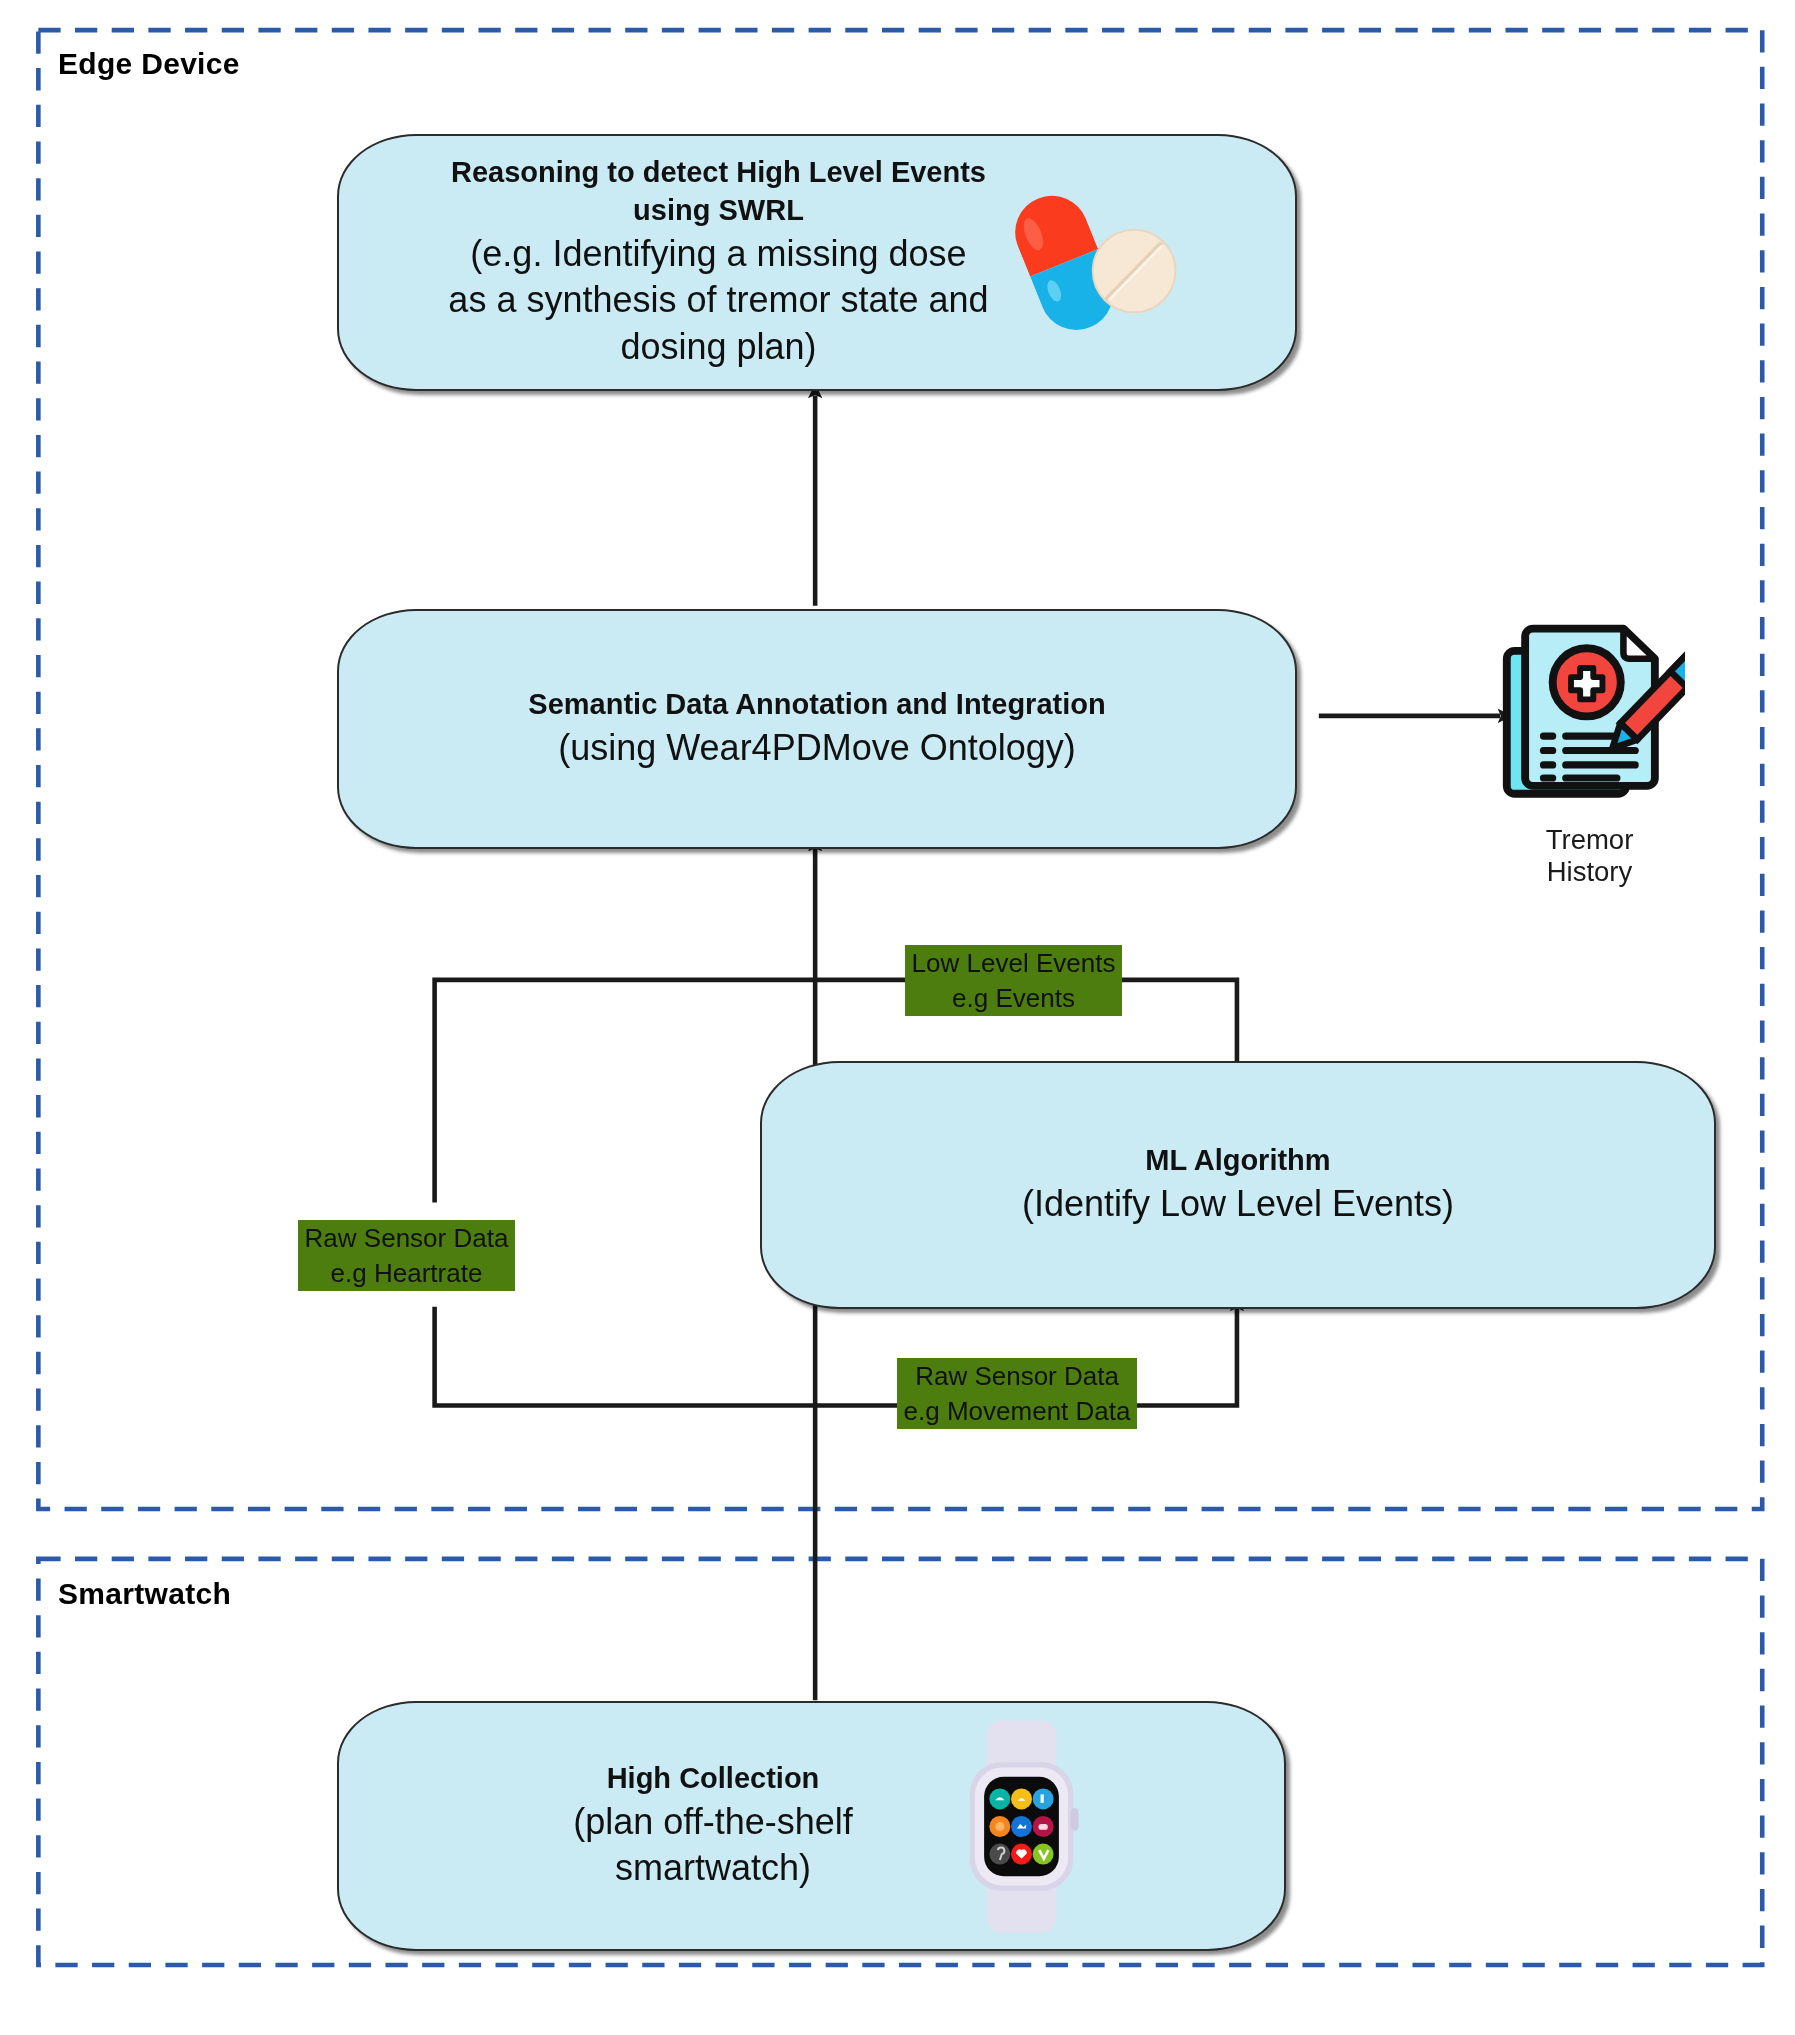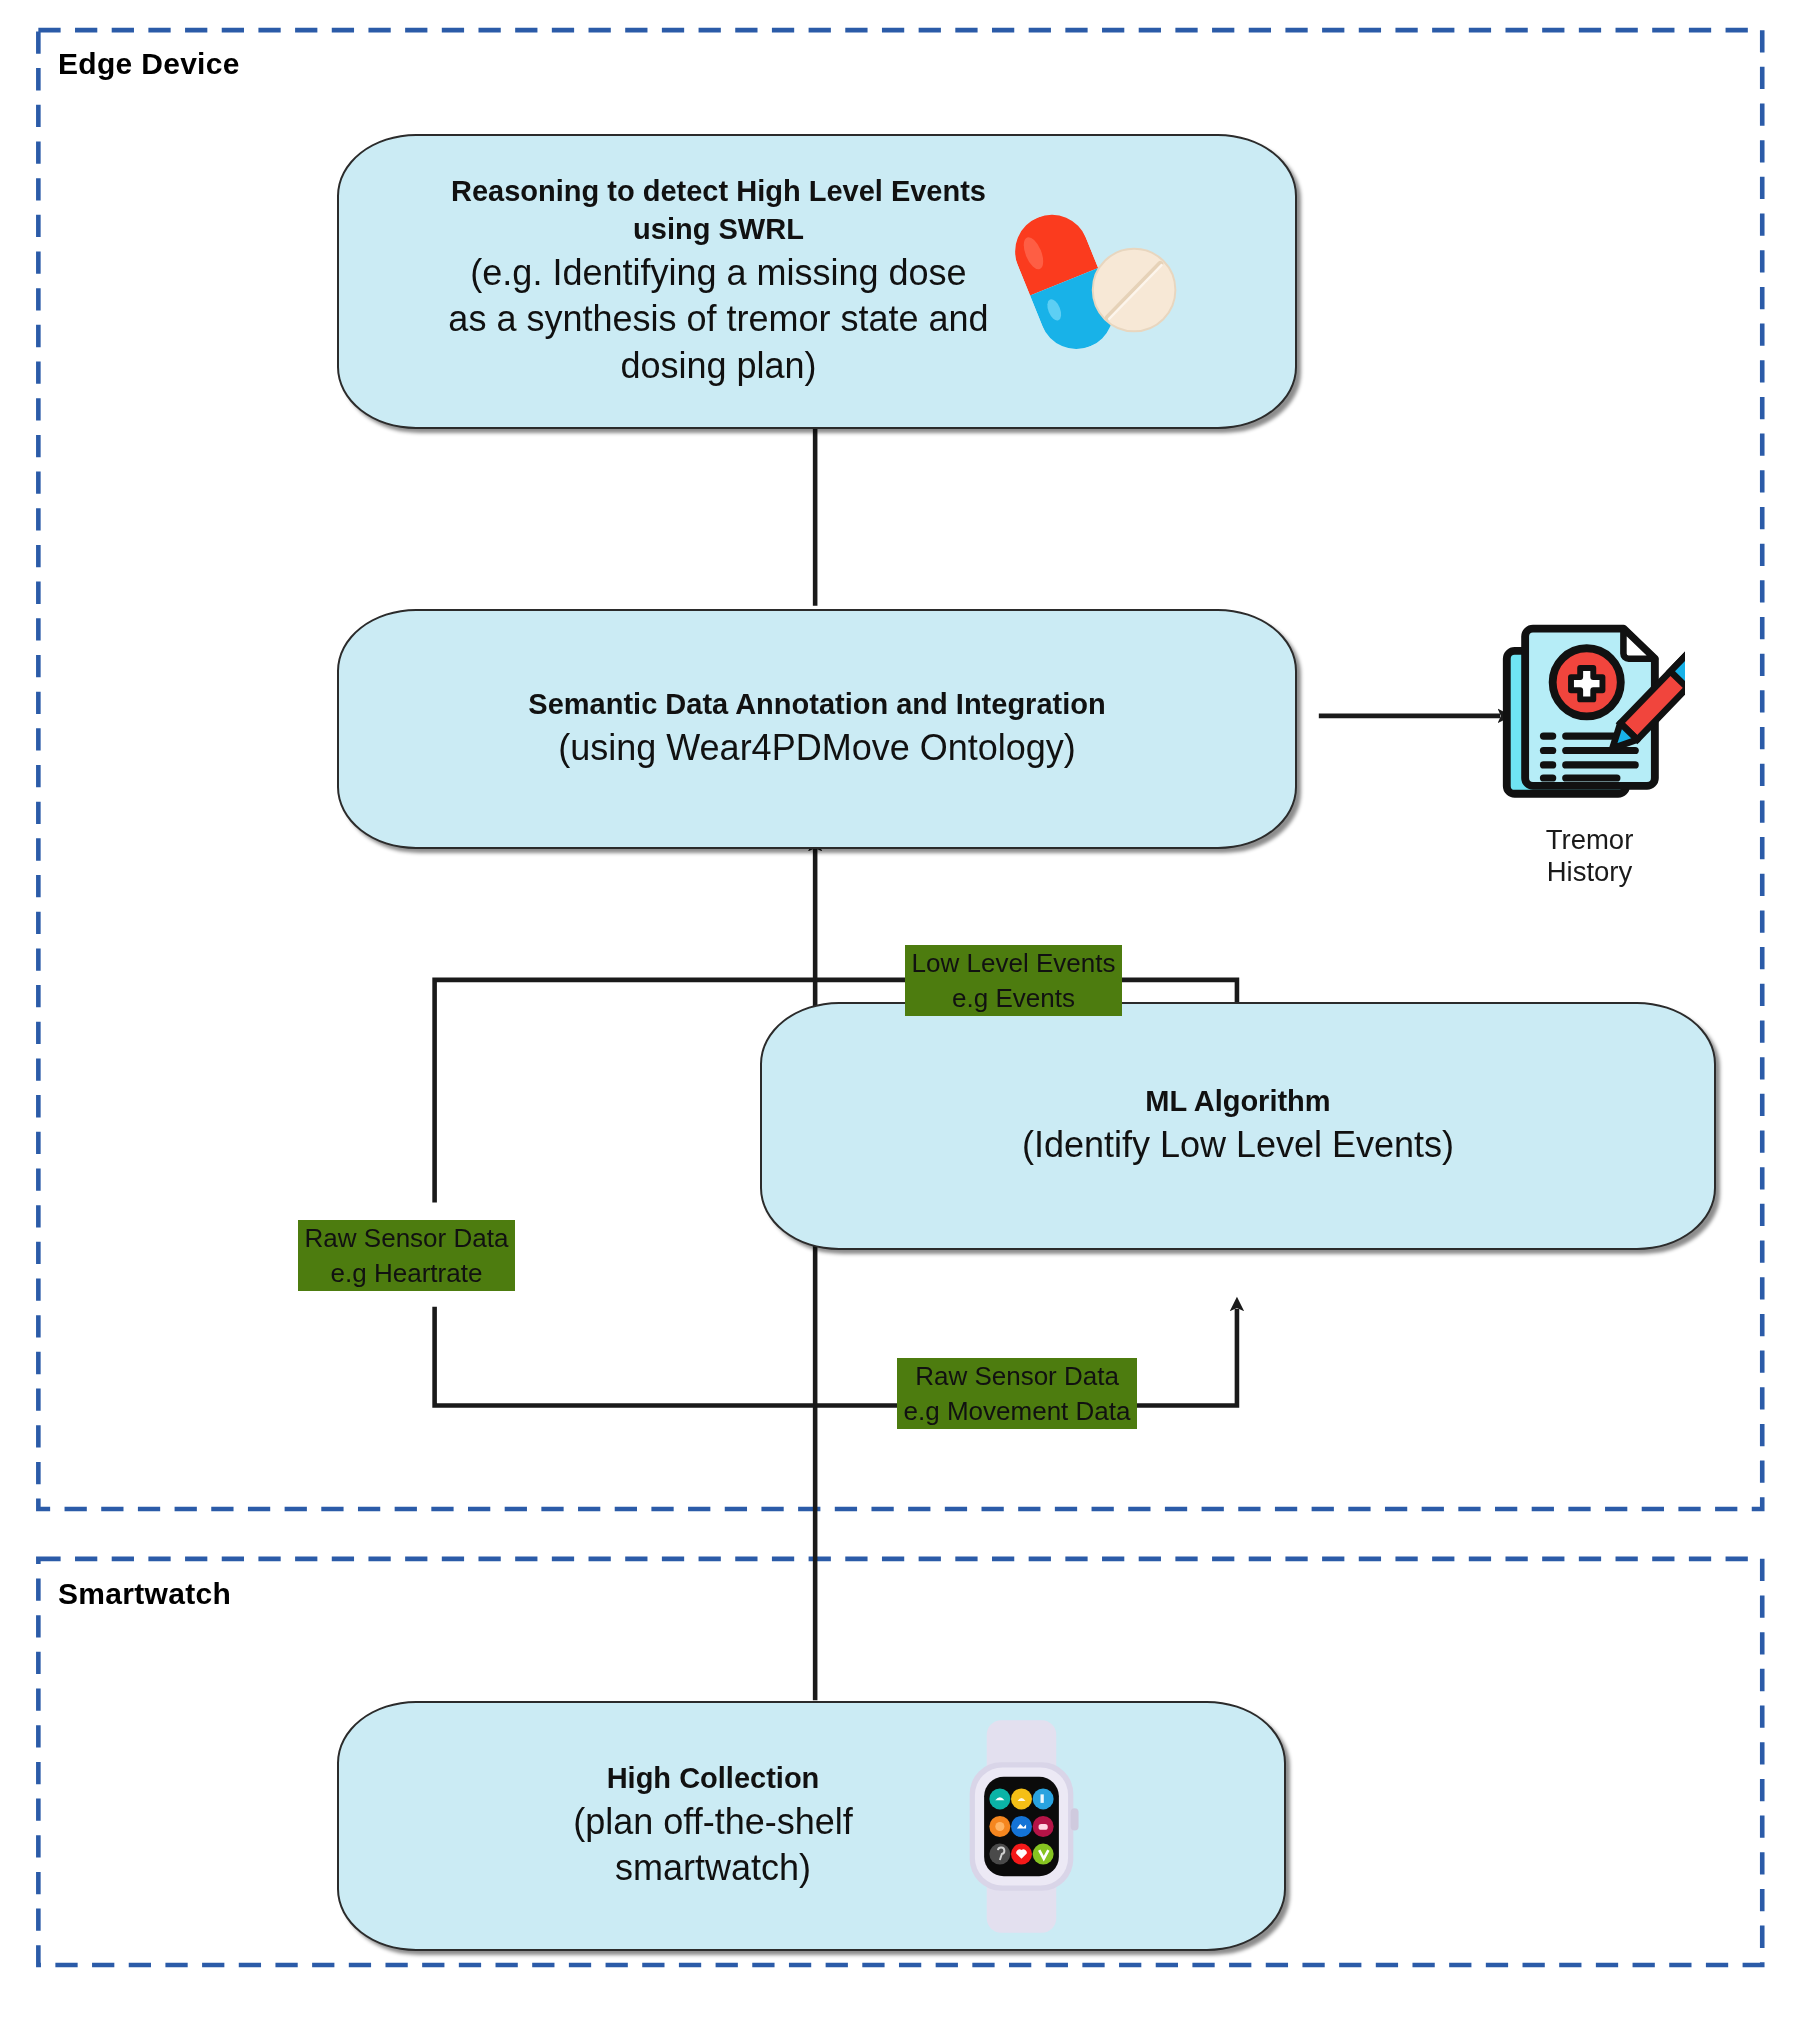--- a/index.html
+++ b/index.html
@@ -125,21 +125,21 @@
     <polyline points="1244,1496 663,1496 663,1836" fill="none" stroke="#1a1a1a" stroke-width="7"></polyline>
     <polyline points="663,1995 663,2146 1244,2146" fill="none" stroke="#1a1a1a" stroke-width="7"></polyline>
 
     <polyline points="1244,2146 1888,2146 1888,1998" fill="none" stroke="#1a1a1a" stroke-width="7" marker-end="url(#arrowUp)"></polyline>
   </svg>
 
   <div class="zone-label" style="left:58px; top:47px;">Edge Device</div>
 
   <div class="zone-label" style="left:58px; top:1577px;">Smartwatch</div>
 
-  <div class="node-box" style="left:337px; top:134px; width:960px; height:295px;">
+  <div class="node-box" style="left:337px; top:134px; width:960px; height:257px;">
     <div class="node-inner">
       <div class="node-text" style="flex:1 1 auto; max-width:544px;">
         <span class="node-title">Reasoning to detect High Level Events using SWRL</span>
         <span class="node-sub">(e.g. Identifying a missing dose as a synthesis of tremor state and dosing plan)</span>
       </div>
       <div class="icon-wrap" style="width:197px;">
         <svg width="197" height="177" viewBox="0 0 300 270">
 
           <g transform="rotate(-22 110 135)">
             <defs>
@@ -202,21 +202,21 @@
           <path d="M214,190 L232,226 L250,190 Z" fill="#18b2e8" stroke="#111" stroke-width="10" stroke-linejoin="round"></path>
         </g>
       </svg>
     </div>
     <div class="medhist-caption">
       <div>Tremor</div>
       <div>History</div>
     </div>
   </div>
 
-  <div class="node-box" style="left:760px; top:1002px; width:956px; height:248px;">
+  <div class="node-box" style="left:760px; top:1061px; width:956px; height:248px;">
     <div class="node-inner">
       <div class="node-text">
         <span class="node-title">ML Algorithm</span>
         <span class="node-sub">(Identify Low Level Events)</span>
       </div>
     </div>
   </div>
 
   <div class="node-box" style="left:337px; top:1701px; width:949px; height:250px;">
     <div class="node-inner">

